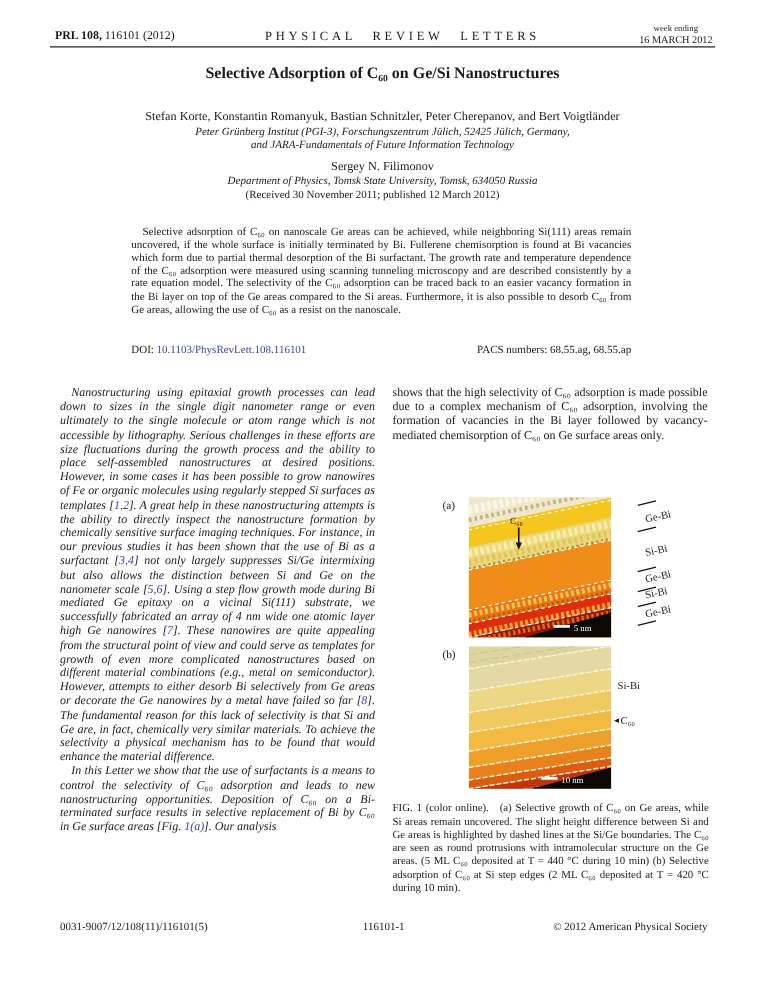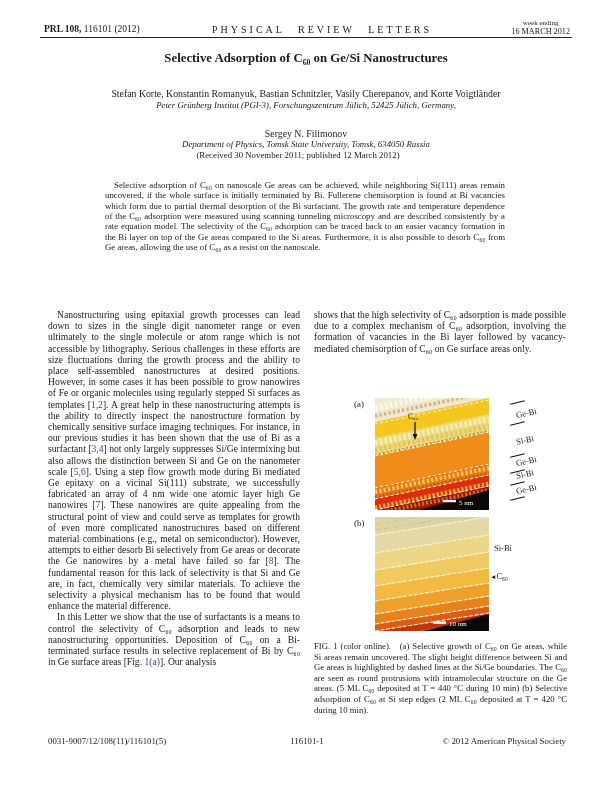--- a/index.html
+++ b/index.html
@@ -32,21 +32,21 @@
 
   .doi-row { position:absolute; left:105px; top:274px; width:400px; display:flex;
              justify-content:space-between; font-size:8.8px; }
   .doi-link { color:var(--color-link); text-decoration:none; cursor:pointer; }
 
   
   .col { position:absolute; top:309px; width:252px; font-size:9.6px; line-height:11.2px; }
   .col-left  { left:48px;  }
   .col-right { left:314px; }
   .body-p { margin:0; text-align:justify; }
-  .body-p.indent { text-indent:9px; }
+  .body-p.indent { text-indent:9px;font-style:italic; }
   .link { color:var(--color-link); cursor:pointer; }
 
   
   .fig { position:absolute; left:314px; top:388px; width:254px; height:252px; margin:0; }
   .panel-tag { position:absolute; font-size:9px; color:#222; }
   .stm { position:absolute; display:block; }
   .tick { position:absolute; width:15px; border-top:1.1px solid #111; transform:rotate(-14deg); }
   .side-label { position:absolute; font-size:8.5px; transform:rotate(-12deg); white-space:nowrap; }
   .side-label-b { position:absolute; font-size:8.5px; white-space:nowrap; }
   .arrow-glyph { font-size:6.5px; vertical-align:0.5px; }
@@ -68,28 +68,33 @@
     <span class="b">PRL 108,</span><span> 116101 (2012)</span>
   </div>
   <div class="mast-center">PHYSICAL REVIEW LETTERS</div>
   <div class="mast-right">
     <div class="we">week ending</div>
     <div class="dt">16 MARCH 2012</div>
   </div>
   <div class="header-rule"></div>
 
   <h1 class="title">Selective Adsorption of C₆₀ on Ge/Si Nanostructures</h1>
-  <div class="authors" style="top:88px">Stefan Korte, Konstantin Romanyuk, Bastian Schnitzler, Vasily Cherepanov, and Korte Voigtländer</div>
+  <div class="authors" style="top:88px">Stefan Korte, Konstantin Romanyuk, Bastian Schnitzler, Peter Cherepanov, and Bert Voigtländer</div>
   <div class="affil" style="top:100px">Peter Grünberg Institut (PGI-3), Forschungszentrum Jülich, 52425 Jülich, Germany,</div>
+  <div class="affil" style="top:110px">and JARA-Fundamentals of Future Information Technology</div>
   <div class="authors" style="top:128px">Sergey N. Filimonov</div>
   <div class="affil" style="top:139px">Department of Physics, Tomsk State University, Tomsk, 634050 Russia</div>
   <div class="received">(Received 30 November 2011; published 12 March 2012)</div>
 
   <p class="abstract">Selective adsorption of C₆₀ on nanoscale Ge areas can be achieved, while neighboring Si(111) areas remain uncovered, if the whole surface is initially terminated by Bi. Fullerene chemisorption is found at Bi vacancies which form due to partial thermal desorption of the Bi surfactant. The growth rate and temperature dependence of the C₆₀ adsorption were measured using scanning tunneling microscopy and are described consistently by a rate equation model. The selectivity of the C₆₀ adsorption can be traced back to an easier vacancy formation in the Bi layer on top of the Ge areas compared to the Si areas. Furthermore, it is also possible to desorb C₆₀ from Ge areas, allowing the use of C₆₀ as a resist on the nanoscale.</p>
 
+  <div class="doi-row">
+    <div><span>DOI: </span><a class="doi-link">10.1103/PhysRevLett.108.116101</a></div>
+    <div>PACS numbers: 68.55.ag, 68.55.ap</div>
+  </div>
 
   <div class="col col-left">
     <p class="body-p indent"><span>Nanostructuring using epitaxial growth processes can lead down to sizes in the single digit nanometer range or even ultimately to the single molecule or atom range which is not accessible by lithography. Serious challenges in these efforts are size fluctuations during the growth process and the ability to place self-assembled nanostructures at desired positions. However, in some cases it has been possible to grow nanowires of Fe or organic molecules using regularly stepped Si surfaces as templates [</span><span class="link">1,2</span><span>]. A great help in these nanostructuring attempts is the ability to directly inspect the nanostructure formation by chemically sensitive surface imaging techniques. For instance, in our previous studies it has been shown that the use of Bi as a surfactant [</span><span class="link">3,4</span><span>] not only largely suppresses Si/Ge intermixing but also allows the distinction between Si and Ge on the nanometer scale [</span><span class="link">5,6</span><span>]. Using a step flow growth mode during Bi mediated Ge epitaxy on a vicinal Si(111) substrate, we successfully fabricated an array of 4 nm wide one atomic layer high Ge nanowires [</span><span class="link">7</span><span>]. These nanowires are quite appealing from the structural point of view and could serve as templates for growth of even more complicated nanostructures based on different material combinations (e.g., metal on semiconductor). However, attempts to either desorb Bi selectively from Ge areas or decorate the Ge nanowires by a metal have failed so far [</span><span class="link">8</span><span>]. The fundamental reason for this lack of selectivity is that Si and Ge are, in fact, chemically very similar materials. To achieve the selectivity a physical mechanism has to be found that would enhance the material difference.</span></p>
     <p class="body-p indent"><span>In this Letter we show that the use of surfactants is a means to control the selectivity of C₆₀ adsorption and leads to new nanostructuring opportunities. Deposition of C₆₀ on a Bi-terminated surface results in selective replacement of Bi by C₆₀ in Ge surface areas [Fig. </span><span class="link">1(a)</span><span>]. Our analysis</span></p>
   </div>
   <div class="col col-right">
     <p class="body-p">shows that the high selectivity of C₆₀ adsorption is made possible due to a complex mechanism of C₆₀ adsorption, involving the formation of vacancies in the Bi layer followed by vacancy-mediated chemisorption of C₆₀ on Ge surface areas only.</p>
   </div>
 
   <figure class="fig">

